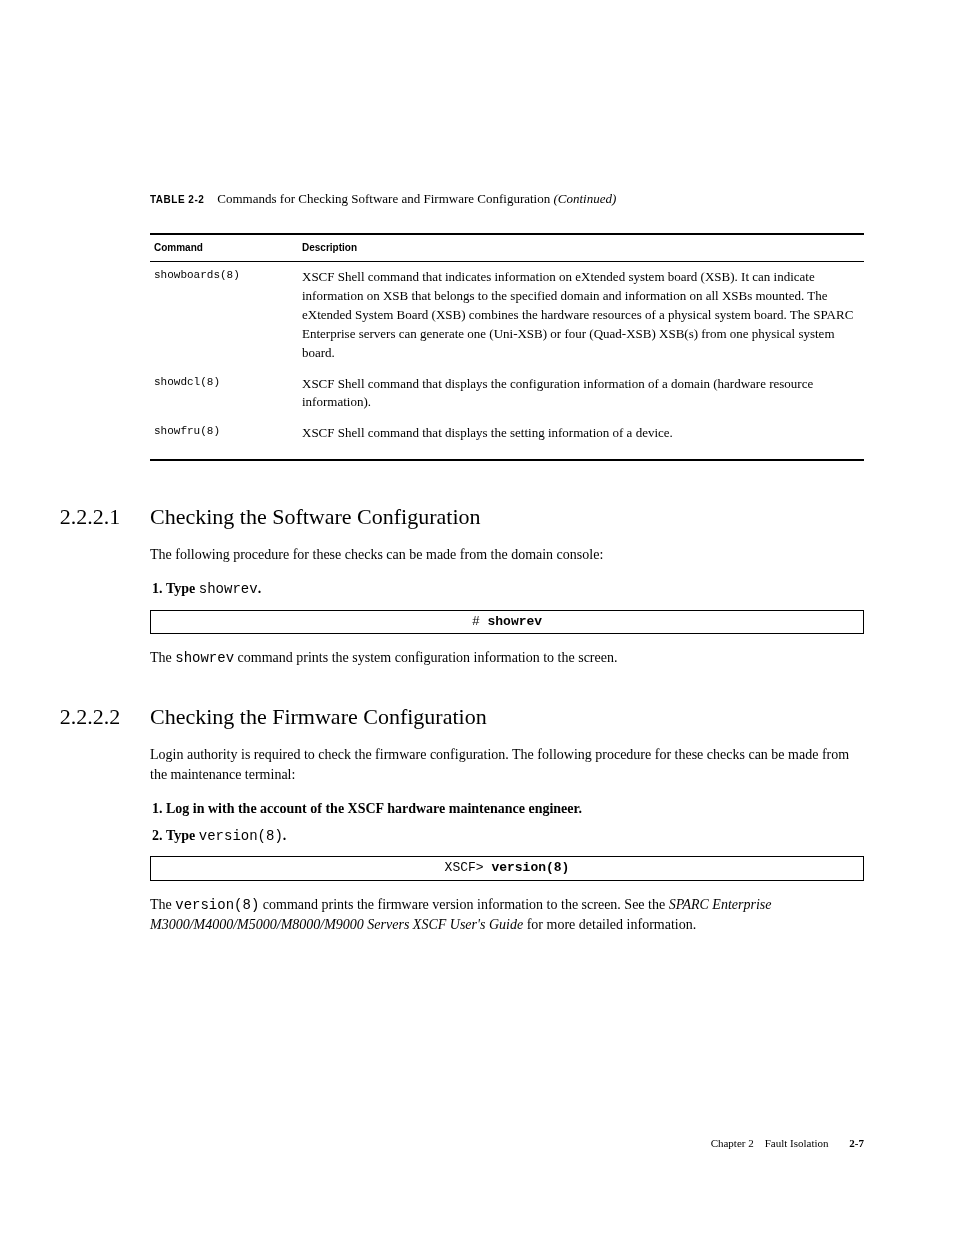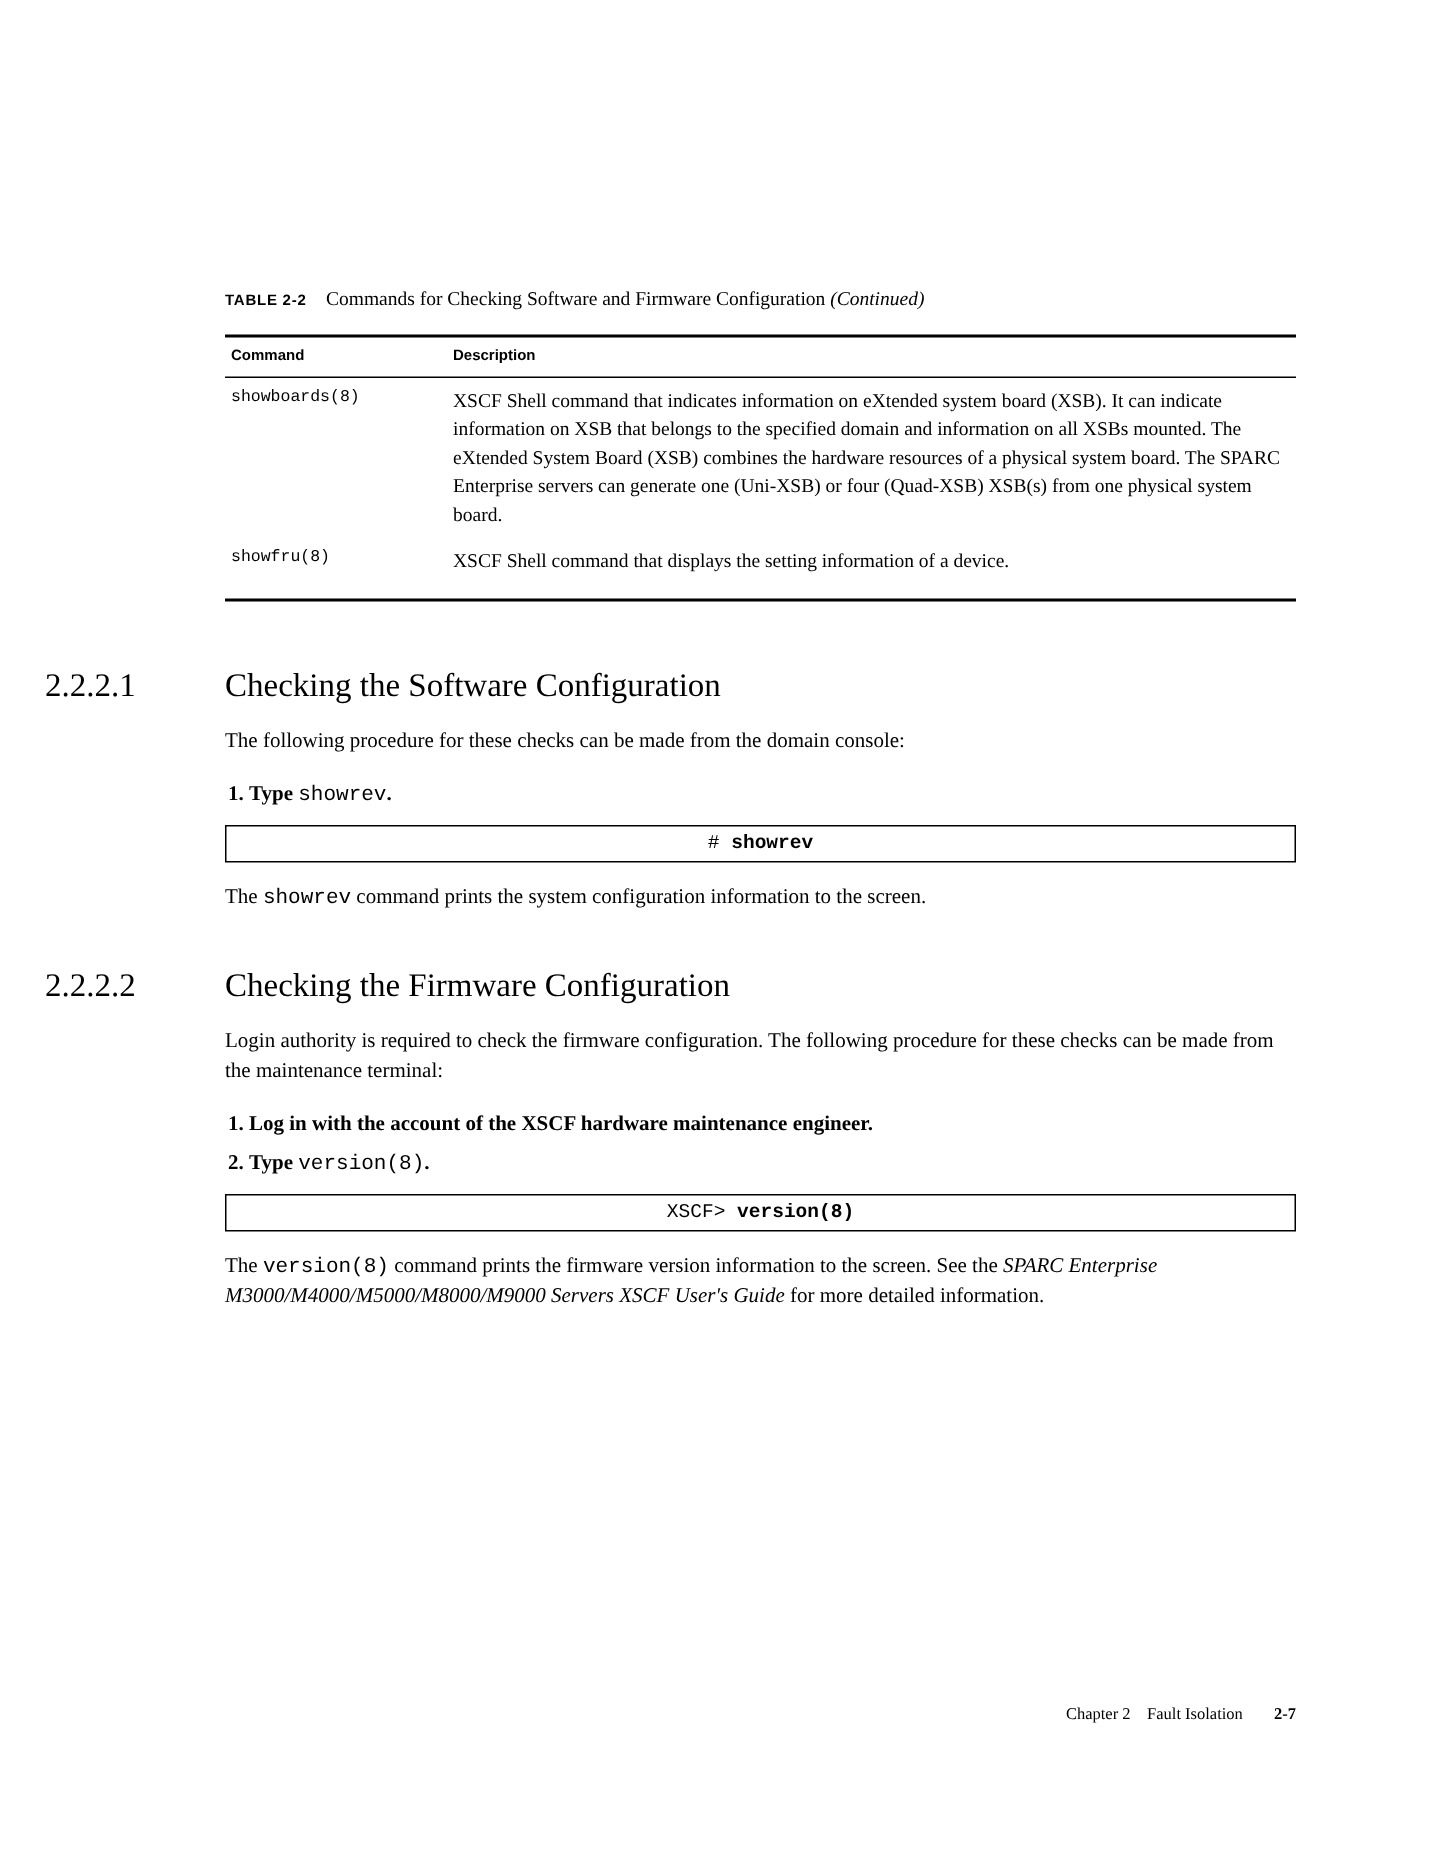--- a/index.html
+++ b/index.html
@@ -8,21 +8,21 @@
     line-height: 1.45;
     color: #000;
     background: #fff;
     margin: 0;
     padding: 190px 90px 60px 150px;
     width: 954px;
     box-sizing: border-box;
   }
   .table-caption {
     font-size: 13px;
-    margin-bottom: 14px;
+    margin-bottom: 24px;
   }
   .table-caption .label {
     font-family: Arial, Helvetica, sans-serif;
     font-size: 10px;
     font-weight: bold;
     letter-spacing: 0.5px;
   }
   .table-caption .continued {
     font-style: italic;
   }
@@ -57,21 +57,21 @@
   }
   .section {
     display: flex;
     margin-top: 32px;
     margin-bottom: 12px;
     margin-left: -150px;
     padding-left: 0;
   }
   .section .num {
     width: 150px;
-    text-align: left;
+    text-align: center;
     font-size: 22px;
     font-weight: normal;
     padding-left: 30px;
     box-sizing: border-box;
   }
   .section .title {
     font-size: 22px;
     font-weight: normal;
   }
   p.body {
@@ -139,20 +139,24 @@
       <th>Command</th>
       <th>Description</th>
     </tr>
   </thead>
   <tbody>
     <tr>
       <td class="cmd">showboards(8)</td>
       <td>XSCF Shell command that indicates information on eXtended system board (XSB). It can indicate information on XSB that belongs to the specified domain and information on all XSBs mounted. The eXtended System Board (XSB) combines the hardware resources of a physical system board. The SPARC Enterprise servers can generate one (Uni-XSB) or four (Quad-XSB) XSB(s) from one physical system board.</td>
     </tr>
     <tr>
+      <td class="cmd">showdcl(8)</td>
+      <td>XSCF Shell command that displays the configuration information of a domain (hardware resource information).</td>
+    </tr>
+    <tr>
       <td class="cmd">showfru(8)</td>
       <td>XSCF Shell command that displays the setting information of a device.</td>
     </tr>
   </tbody>
 </table>
 
 <div class="section">
   <div class="num">2.2.2.1</div>
   <div class="title">Checking the Software Configuration</div>
 </div>

